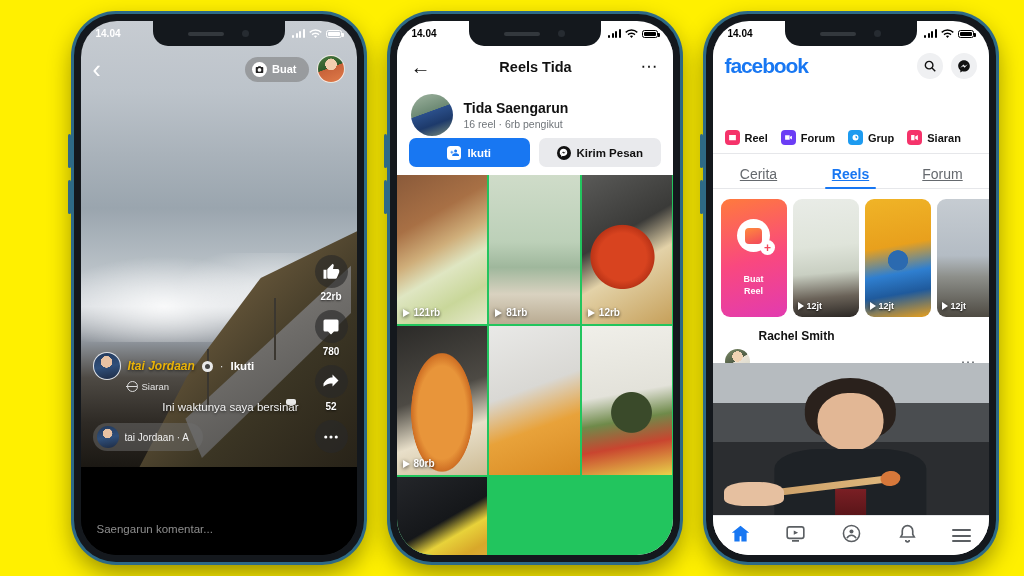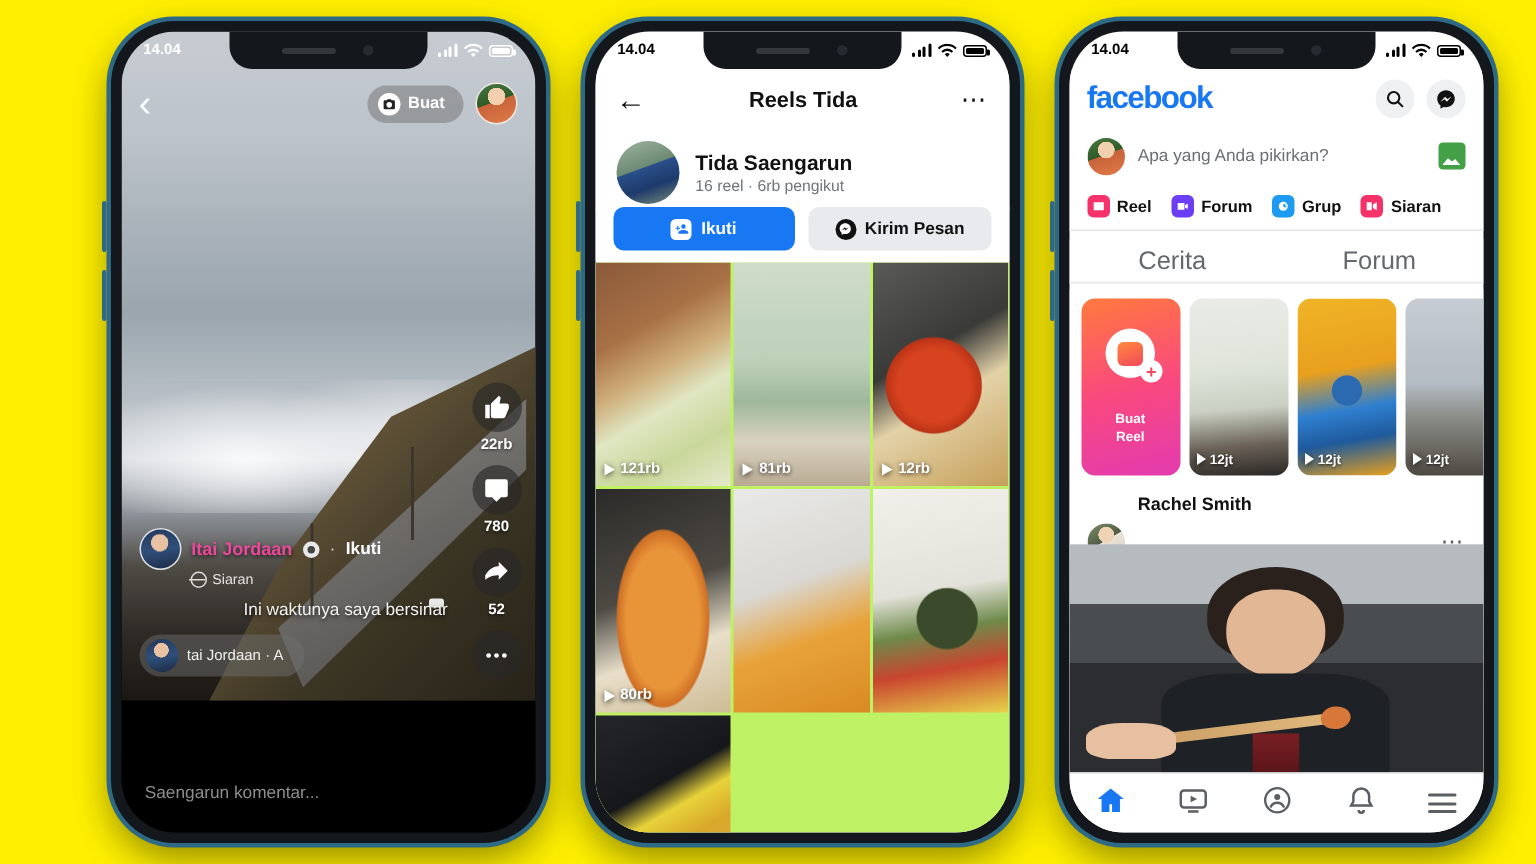--- a/index.html
+++ b/index.html
@@ -96,21 +96,21 @@
   .rail{position:absolute;right:9px;bottom:96px;z-index:30;
     display:flex;flex-direction:column;align-items:center;gap:2px;}
   .rail-item{display:flex;flex-direction:column;align-items:center;margin-bottom:6px;}
   .rbtn{width:33px;height:33px;border-radius:50%;background:rgba(40,40,40,.62);
     display:flex;align-items:center;justify-content:center;}
   .rbtn svg{width:18px;height:18px;fill:#fff;}
   .rcount{color:#fff;font-size:10px;font-weight:bold;margin-top:3px;text-shadow:0 1px 2px rgba(0,0,0,.6);}
 
   .meta1{position:absolute;left:12px;right:58px;bottom:104px;z-index:30;}
   .author-row{display:flex;align-items:center;gap:7px;}
-  .author-name{color:#ec4899;font-size:12px;font-weight:bold;text-shadow:0 1px 3px rgba(0,0,0,.7);}
+  .author-name{color:#eab308;font-size:12px;font-weight:bold;text-shadow:0 1px 3px rgba(0,0,0,.7);font-style:italic;}
   .dot-sep{color:#e3e3e3;font-size:11px;}
   .follow-lnk{color:#fff;font-size:11.5px;font-weight:bold;}
   .verif{width:11px;height:11px;border-radius:50%;background:#e9e9e9;display:inline-block;position:relative;}
   .verif::after{content:"";position:absolute;left:3px;top:3px;width:5px;height:5px;border-radius:50%;background:#444;}
   .priv{display:flex;align-items:center;gap:4px;margin-top:1px;margin-left:34px;}
   .globe{width:11px;height:11px;border-radius:50%;border:1.3px solid #dcdcdc;position:relative;}
   .globe::after{content:"";position:absolute;left:-1.3px;top:3.6px;width:11px;height:1.3px;background:#dcdcdc;}
   .priv-t{color:#e2e2e2;font-size:9.5px;}
   .caption1{color:#f2f2f2;font-size:11.5px;margin-top:9px;text-shadow:0 1px 3px rgba(0,0,0,.7);text-align:right;}
   .audio-pill{display:flex;align-items:center;gap:6px;background:rgba(110,110,110,.5);
@@ -139,21 +139,21 @@
   .btns2{position:absolute;top:117px;left:0;right:0;padding:0 12px;z-index:18;display:flex;gap:9px;background:#fff;padding-bottom:7px;}
   .btn2{flex:1;height:29px;border-radius:7px;display:flex;align-items:center;justify-content:center;gap:6px;
     font-size:11.5px;font-weight:bold;}
   .btn-follow{background:#1877F2;color:#fff;}
   .btn-msg{background:#e9eaed;color:#111;}
   .ic-sq{width:14px;height:14px;border-radius:3.5px;background:#fff;display:flex;align-items:center;justify-content:center;}
   .ic-sq svg{width:9px;height:9px;fill:#1877F2;}
   .ic-msgr{width:14px;height:14px;border-radius:50%;background:#111;display:flex;align-items:center;justify-content:center;}
   .ic-msgr svg{width:9px;height:9px;fill:#fff;}
   .grid2{position:absolute;top:154px;left:0;right:0;bottom:0;display:grid;
-    grid-template-columns:repeat(3,1fr);grid-auto-rows:149px;gap:2px;background:#bef264;overflow:hidden;}
+    grid-template-columns:repeat(3,1fr);grid-auto-rows:149px;gap:2px;background:#22c55e;overflow:hidden;}
   .cell{position:relative;overflow:hidden;background:#ccc;}
   .cell .views{position:absolute;left:6px;bottom:6px;display:flex;align-items:center;gap:4px;
     color:#fff;font-size:10px;font-weight:bold;text-shadow:0 1px 3px rgba(0,0,0,.8);}
   .play-t{width:0;height:0;border-left:7px solid #fff;border-top:4.5px solid transparent;border-bottom:4.5px solid transparent;filter:drop-shadow(0 1px 2px rgba(0,0,0,.7));}
   .f1{background:linear-gradient(150deg,#8a5a3a 0%,#a87045 30%,#cfae7a 48%,#dfe6c2 62%,#c9d79a 80%,#e6e9cc 100%);}
   .f2{background:radial-gradient(circle at 52% 62%,#e0612a 0 22%,#c9531f 30%,transparent 31%),
                linear-gradient(160deg,#e8e2d6,#cfc7b6 45%,#7f7668 70%,#4a463e);}
   .f3{background:linear-gradient(180deg,#cfdcc9 0%,#bcd0b8 45%,#9fb79c 62%,#d9d2c0 80%,#b9ab92 100%);}
   .f4{background:radial-gradient(circle at 45% 55%,#d8431f 0 25%,#bb3417 33%,transparent 34%),
                linear-gradient(150deg,#5a5a58,#3a3a38 40%,#e3d2a8 60%,#c6a05a);}
@@ -184,21 +184,21 @@
     background:#fff;clip-path:polygon(0 100%,32% 36%,54% 66%,72% 44%,100% 100%);}
   .chips{position:absolute;top:101px;left:0;right:0;height:32px;background:#fff;z-index:19;
     display:flex;align-items:center;gap:13px;padding:0 12px;border-bottom:1px solid #e6e7ea;overflow:hidden;}
   .chip{display:flex;align-items:center;gap:5px;font-size:11px;font-weight:bold;color:#111;white-space:nowrap;}
   .chip .sq{width:15px;height:15px;border-radius:4px;display:flex;align-items:center;justify-content:center;}
   .chip .sq svg{width:9px;height:9px;fill:#fff;}
   .sq-reel{background:#f5336a;} .sq-forum{background:#6b3df5;}
   .sq-grup{background:#1d9bf0;border-radius:50%;} .sq-live{background:#f5336a;}
   .tabs3{position:absolute;top:138px;left:0;right:0;height:30px;background:#fff;z-index:19;
     display:flex;align-items:stretch;border-bottom:1px solid #e6e7ea;}
-  .tab3{flex:1;display:flex;align-items:center;justify-content:center;font-size:17px;color:#65696e;position:relative;}
+  .tab3{flex:1;display:flex;align-items:center;justify-content:center;font-size:14px;color:#65696e;position:relative;text-decoration:underline;}
   .tab3.active{color:#1877F2;font-weight:bold;}
   .tab3.active::after{content:"";position:absolute;bottom:-1px;left:22%;right:22%;height:2.5px;background:#1877F2;border-radius:2px;}
   .reelstrip{position:absolute;top:172px;left:0;right:0;height:128px;background:#fff;z-index:18;
     display:flex;gap:6px;padding:6px 8px 0;overflow:hidden;}
   .rcard{width:66px;height:118px;border-radius:9px;flex:0 0 auto;position:relative;overflow:hidden;}
   .rcard .views{position:absolute;left:5px;bottom:6px;display:flex;align-items:center;gap:3px;
     color:#fff;font-size:9px;font-weight:bold;text-shadow:0 1px 2px rgba(0,0,0,.8);}
   .rcard .play-t{border-left-width:6px;border-top-width:4px;border-bottom-width:4px;}
   .mk{background:linear-gradient(165deg,#ff7a3d 0%,#f9487f 52%,#e23bb0 100%);display:flex;flex-direction:column;align-items:center;justify-content:center;}
   .mk .cbig{width:33px;height:33px;border-radius:50%;background:#fff;display:flex;align-items:center;justify-content:center;position:relative;}
@@ -462,25 +462,20 @@
               </svg>
           </span>
           <span class="circ-btn">
             <svg viewBox="0 0 24 24" fill="#111">
                 <path d="M12 2C6.3 2 2 6.2 2 11.7c0 3.1 1.4 5.9 3.7 7.7V23l3.4-1.9c.9.3 1.9.4 2.9.4 5.7 0 10-4.2 10-9.7S17.7 2 12 2zm1 13l-2.5-2.7L5.6 15l5.4-5.7 2.6 2.7L18.4 9 13 15z"></path>
               </svg>
           </span>
         </span>
       </div>
 
-      <div class="composer">
-        <span class="av av-f1"></span>
-        <span class="comp-ph">Apa yang Anda pikirkan?</span>
-        <span class="photo-ic"></span>
-      </div>
 
       <div class="chips">
         <span class="chip">
           <span class="sq sq-reel">
               <svg viewBox="0 0 24 24">
                 <path d="M3 5h18v14H3zM8 5l3 5H7L4 5zm7 0l3 5h-4l-3-5z"></path>
               </svg>
             </span>
           <span>Reel</span>
         </span>
@@ -505,20 +500,21 @@
               <svg viewBox="0 0 24 24">
                 <path d="M3 5h9v14H3zM14 9l7-4v14l-7-4z"></path>
               </svg>
             </span>
           <span>Siaran</span>
         </span>
       </div>
 
       <div class="tabs3">
         <span class="tab3">Cerita</span>
+        <span class="tab3 active">Reels</span>
         <span class="tab3">Forum</span>
       </div>
 
       <div class="reelstrip">
         <div class="rcard mk">
           <span class="cbig">
             <span class="inner"></span>
             <span class="plus">+</span>
           </span>
           <span class="mk-t">

